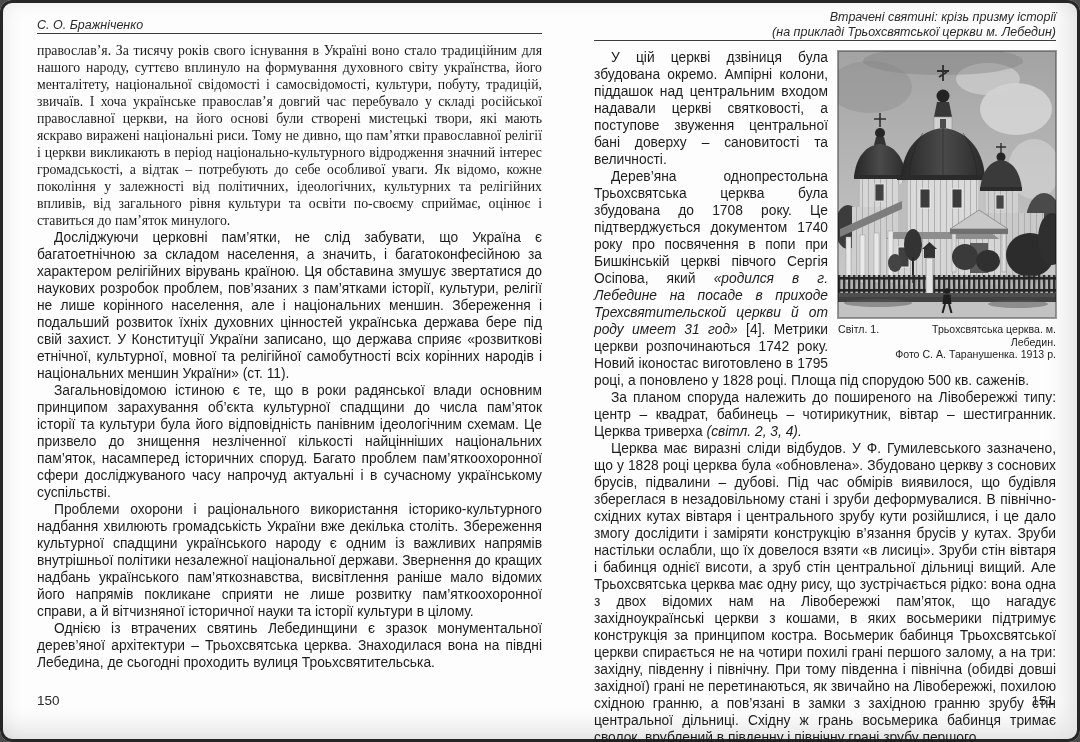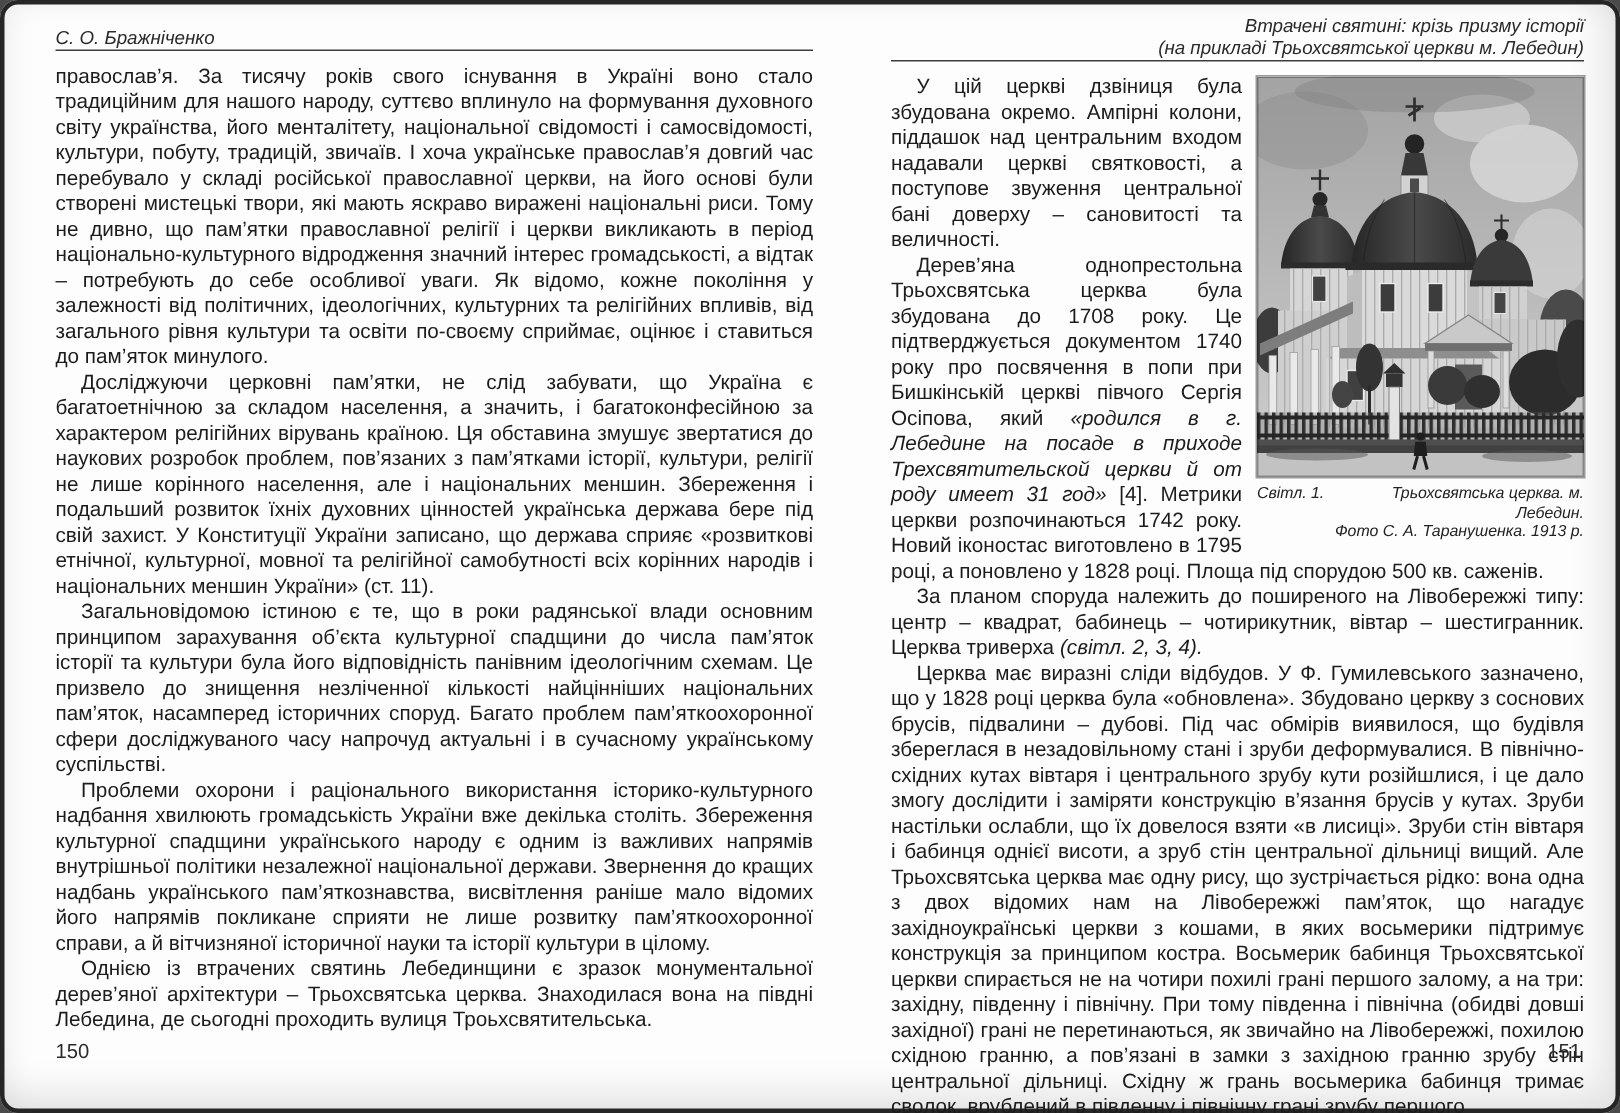--- a/index.html
+++ b/index.html
@@ -27,29 +27,29 @@
     padding-bottom: 0;
   }
   .running-head--right { text-align: right; }
 
   .body-text {
     margin-top: 8px;
     font-size: 13.8px; line-height: 17px;
     text-align: justify;
   }
   .body-text p { margin: 0; text-indent: 17px; }
-  .body-text p.noindent { text-indent: 0; }
+  .body-text p.noindent { text-indent: 0; font-family: Liberation Serif, serif; }
   .q { font-style: italic; }
 
   .figure { float: right; width: 218px; margin: 1px 0 4px 10px; }
   .figure svg { display: block; width: 218px; height: 267px; outline: 1px solid #9a9a9a; }
   .figure figcaption {
     margin-top: 5px;
     display: flex; gap: 7px; justify-content: center;
-    font-style: italic; font-size: 10.6px; line-height: 12.5px;
+    font-size: 10.6px; line-height: 12.5px;
     color: #222; text-indent: 0;
   }
   .cap-label { white-space: nowrap; }
   .cap-text { text-align: right; }
 
   .page-num { position: absolute; bottom: 34px; font-size: 13.5px; color: #2a2a2a; }
   .page-num--left  { left: 37px; }
   .page-num--right { right: 26px; margin-left: 48px; }
 </style>
 </head>

